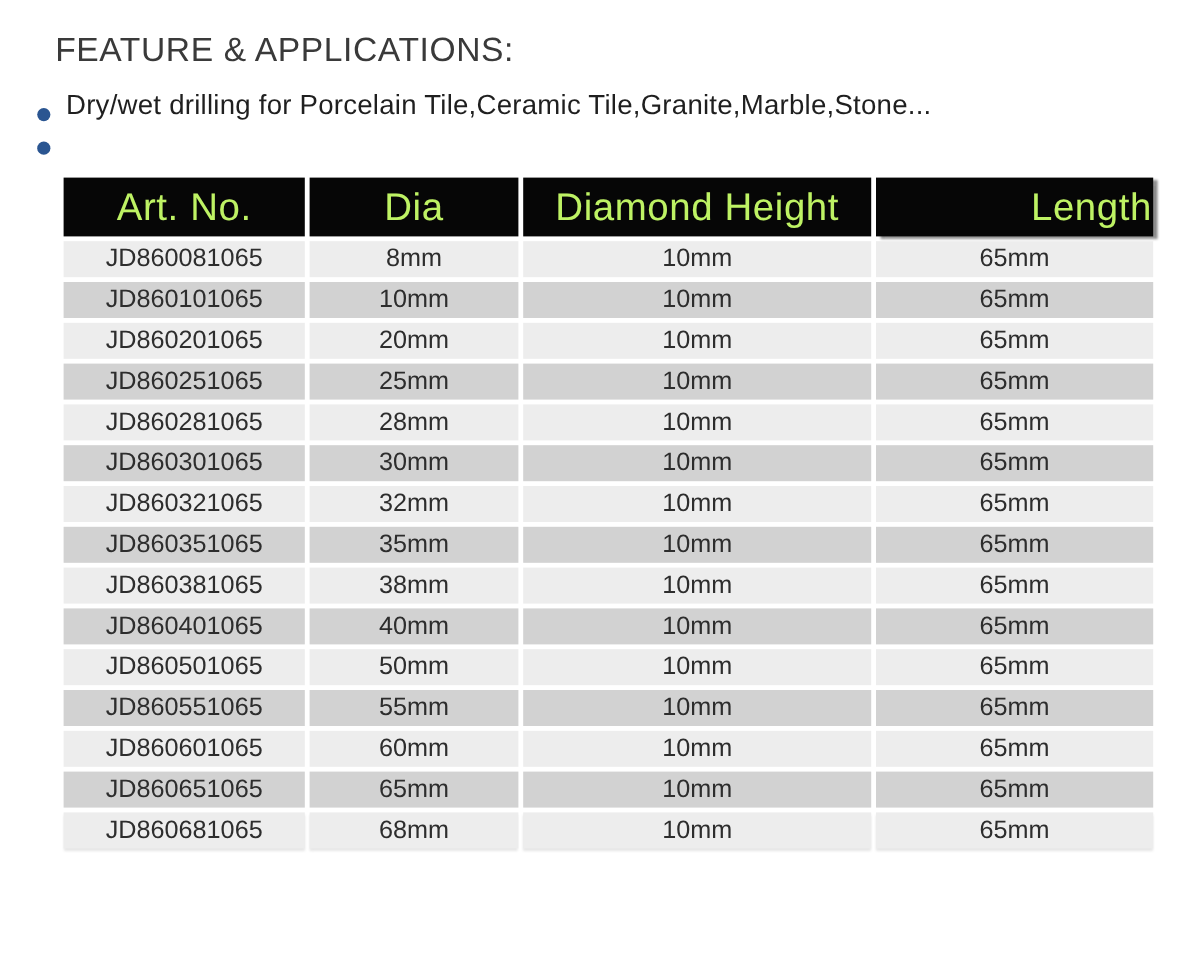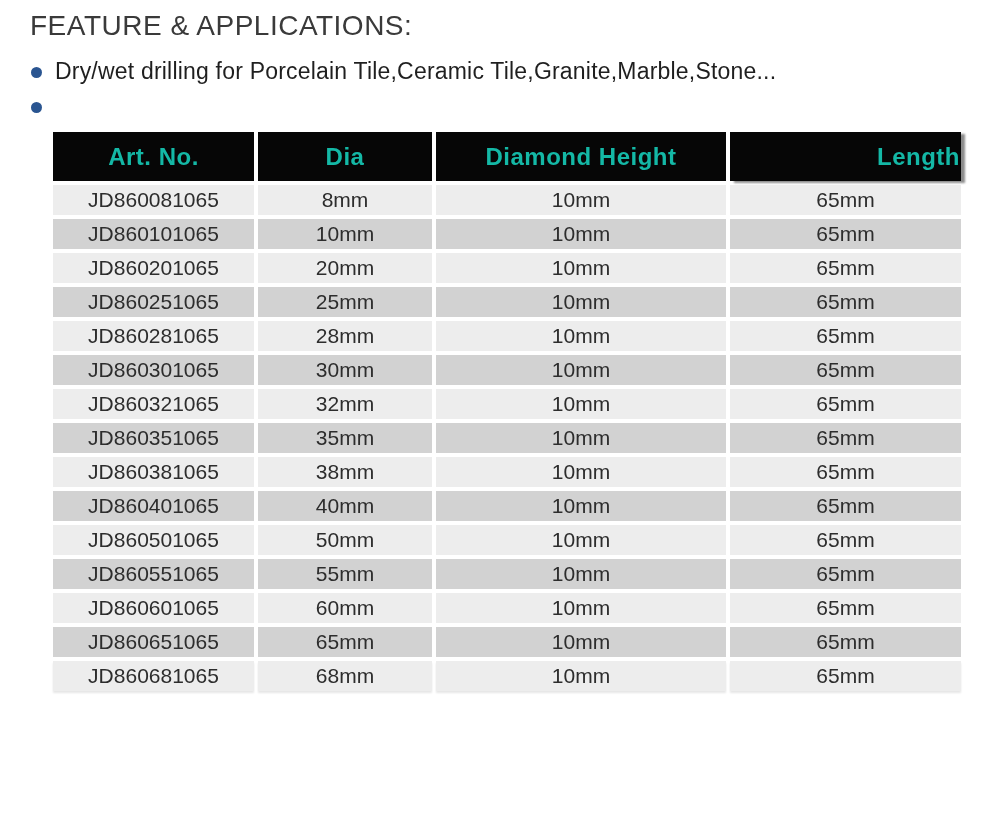--- a/index.html
+++ b/index.html
@@ -10,35 +10,35 @@
     height: 814px;
     font-family: "Liberation Sans", sans-serif;
     overflow: hidden;
   }
   .page {
     position: relative;
     width: 981px;
     height: 814px;
   }
   .page-title {
-    margin: 0;
+    margin: 16px;
     padding: 10px 0 0 30px;
     font-size: 28px;
     font-weight: 400;
     letter-spacing: 0.5px;
     color: #3a3a3a;
   }
   .features {
     list-style: none;
     margin: 16px 0 0 31px;
     padding: 0;
   }
   .features li {
     display: flex;
-    align-items: center;
+    align-items: flex-end;
     font-size: 23px;
     color: #1f1f1f;
     margin-bottom: 15px;
     letter-spacing: 0.2px;
   }
   .bullet-dot {
     flex: 0 0 auto;
     width: 11px;
     height: 11px;
     border-radius: 50%;
@@ -47,23 +47,23 @@
     margin-top: 2px;
   }
   .spec-table {
     border-collapse: separate;
     border-spacing: 4px;
     margin: 6px 0 0 49px;
     table-layout: fixed;
   }
   .spec-table th {
     background: #060606;
-    color: #14b8a6;
-    font-weight: 700;
-    font-size: 24px;
+    color: #bef264;
+    font-weight: 400;
+    font-size: 32px;
     height: 47px;
     letter-spacing: 0.5px;
   }
   .spec-table thead th:last-child {
     box-shadow: 4px 2px 2px rgba(0,0,0,0.45);
     text-align: right;
   }
   .spec-table td {
     font-size: 21px;
     color: #2d2d2d;

